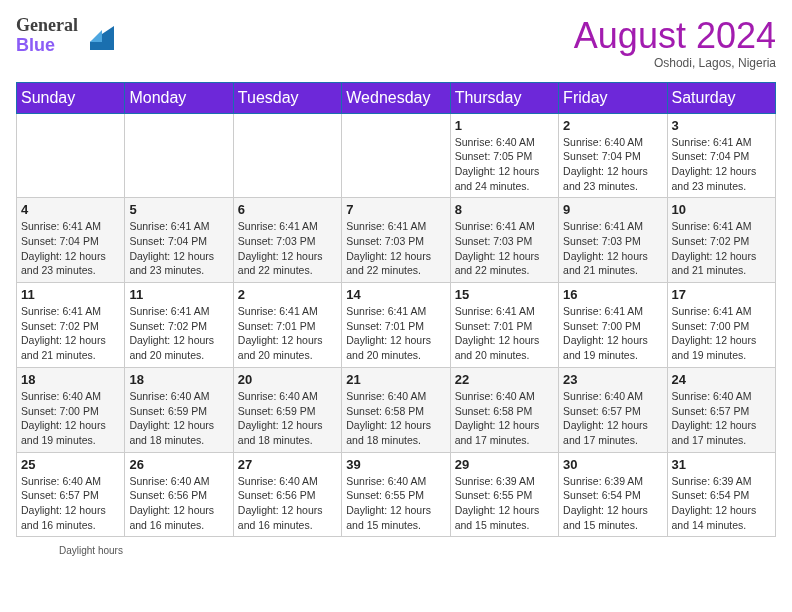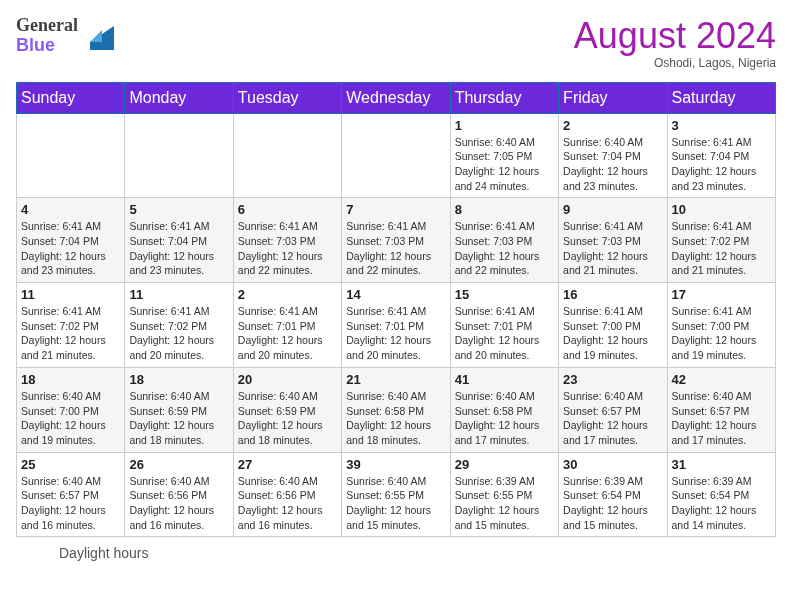--- a/index.html
+++ b/index.html
@@ -79,21 +79,21 @@
     .day-info {
       color: #333;
       font-size: 10.5px;
       line-height: 1.4;
     }
     .empty-cell {
       background: #fff;
     }
     .footer {
       margin-top: 8px;
-      font-size: 14px;
+      font-size: 10px;
       color: #555;
       padding-left: 43px;
     }
   </style>
 </head>
 <body>
 
 <div class="header">
   <div class="logo">
     <div>
@@ -215,29 +215,29 @@
         </td>
         <td>
           <div class="day-num">20</div>
           <div class="day-info">Sunrise: 6:40 AM<br>Sunset: 6:59 PM<br>Daylight: 12 hours and 18 minutes.</div>
         </td>
         <td>
           <div class="day-num">21</div>
           <div class="day-info">Sunrise: 6:40 AM<br>Sunset: 6:58 PM<br>Daylight: 12 hours and 18 minutes.</div>
         </td>
         <td>
-          <div class="day-num">41</div>
+          <div class="day-num">22</div>
           <div class="day-info">Sunrise: 6:40 AM<br>Sunset: 6:58 PM<br>Daylight: 12 hours and 17 minutes.</div>
         </td>
         <td>
           <div class="day-num">23</div>
           <div class="day-info">Sunrise: 6:40 AM<br>Sunset: 6:57 PM<br>Daylight: 12 hours and 17 minutes.</div>
         </td>
         <td>
-          <div class="day-num">42</div>
+          <div class="day-num">24</div>
           <div class="day-info">Sunrise: 6:40 AM<br>Sunset: 6:57 PM<br>Daylight: 12 hours and 17 minutes.</div>
         </td>
       </tr>
       <tr>
         <td>
           <div class="day-num">25</div>
           <div class="day-info">Sunrise: 6:40 AM<br>Sunset: 6:57 PM<br>Daylight: 12 hours and 16 minutes.</div>
         </td>
         <td>
           <div class="day-num">26</div>

